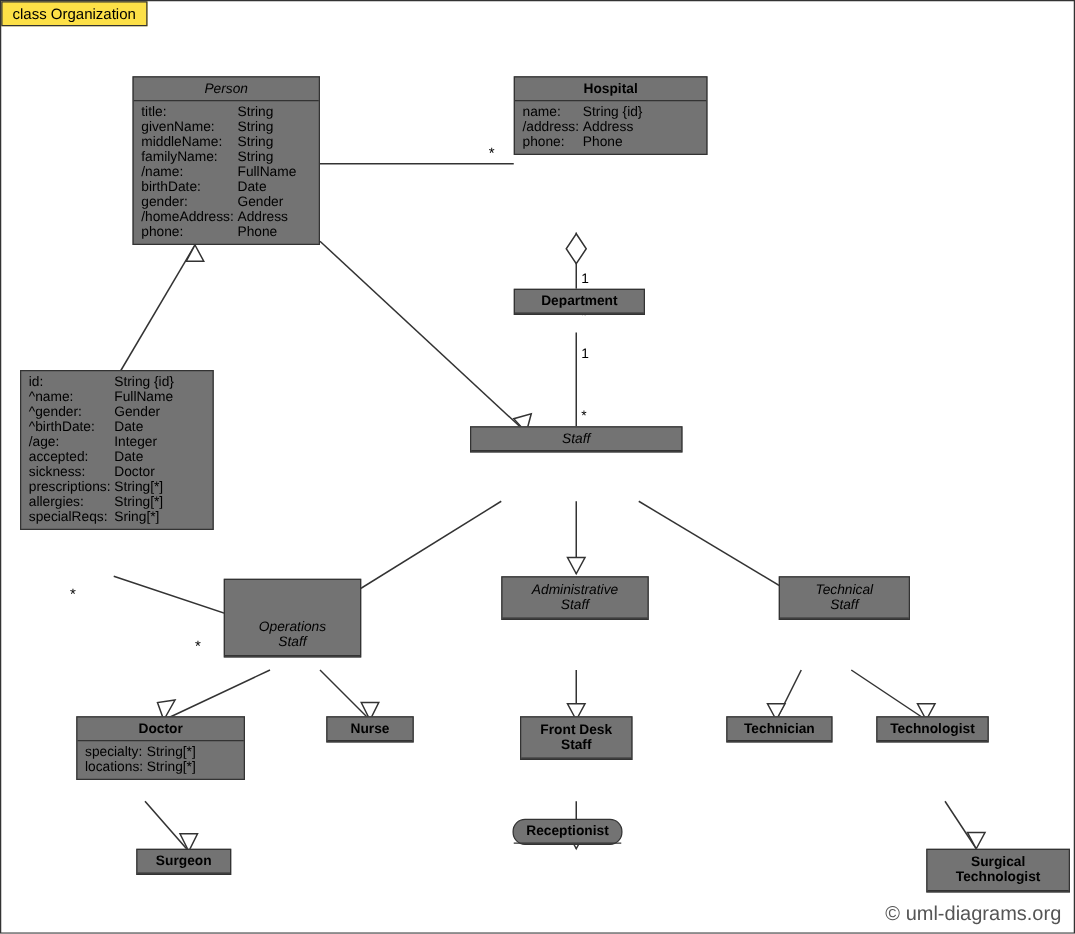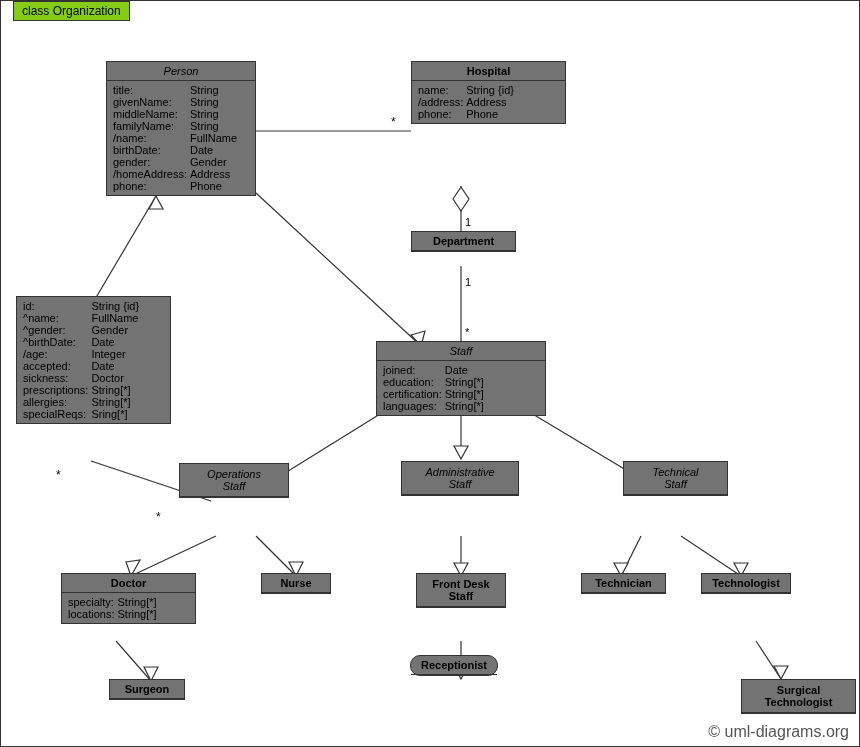--- a/index.html
+++ b/index.html
@@ -14,25 +14,25 @@
     }
     .diagram-container {
       width: 860px;
       height: 747px;
       position: relative;
       border: 1px solid #333;
     }
     .diagram-title {
       position: absolute;
       top: 0;
-      left: 12px;
+      left: 0;
       border: 1px solid #333;
       padding: 2px 8px;
       font-size: 12px;
-      background: #84cc16;
+      background: #fde047;
     }
     .uml-box {
       position: absolute;
       border: 1px solid #333;
       background: #737373;
     }
     .uml-box .header {
       text-align: center;
       padding: 3px 6px;
       border-bottom: 1px solid #333;
@@ -253,46 +253,24 @@
         </table>
     </div>
   </div>
 
   <div class="uml-box" style="left:410px;top:230px;width:105px;">
     <div class="header bold">Department</div>
   </div>
 
   <div class="uml-box" style="left:375px;top:340px;width:170px;">
     <div class="header"><em>Staff</em></div>
-    <div class="body">
-      <table>
-        <tbody>
-            <tr>
-              <td>joined:</td>
-              <td>Date</td>
-            </tr>
-        <tr>
-              <td>education:</td>
-              <td>String[*]</td>
-            </tr>
-        <tr>
-              <td>certification:</td>
-              <td>String[*]</td>
-            </tr>
-        <tr>
-              <td>languages:</td>
-              <td>String[*]</td>
-            </tr>
-      </tbody>
-        </table>
-    </div>
   </div>
 
   <div class="uml-box" style="left:178px;top:462px;width:110px;text-align:center;">
-    <div class="header" style="padding:4px;"><em>Operations<br>Staff</em></div>
+    <div class="header" style="padding:4px;margin-top:28px;"><em>Operations<br>Staff</em></div>
   </div>
 
   <div class="uml-box" style="left:400px;top:460px;width:118px;text-align:center;">
     <div class="header" style="padding:4px;"><em>Administrative<br>Staff</em></div>
   </div>
 
   <div class="uml-box" style="left:622px;top:460px;width:105px;text-align:center;">
     <div class="header" style="padding:4px;"><em>Technical<br>Staff</em></div>
   </div>
 

